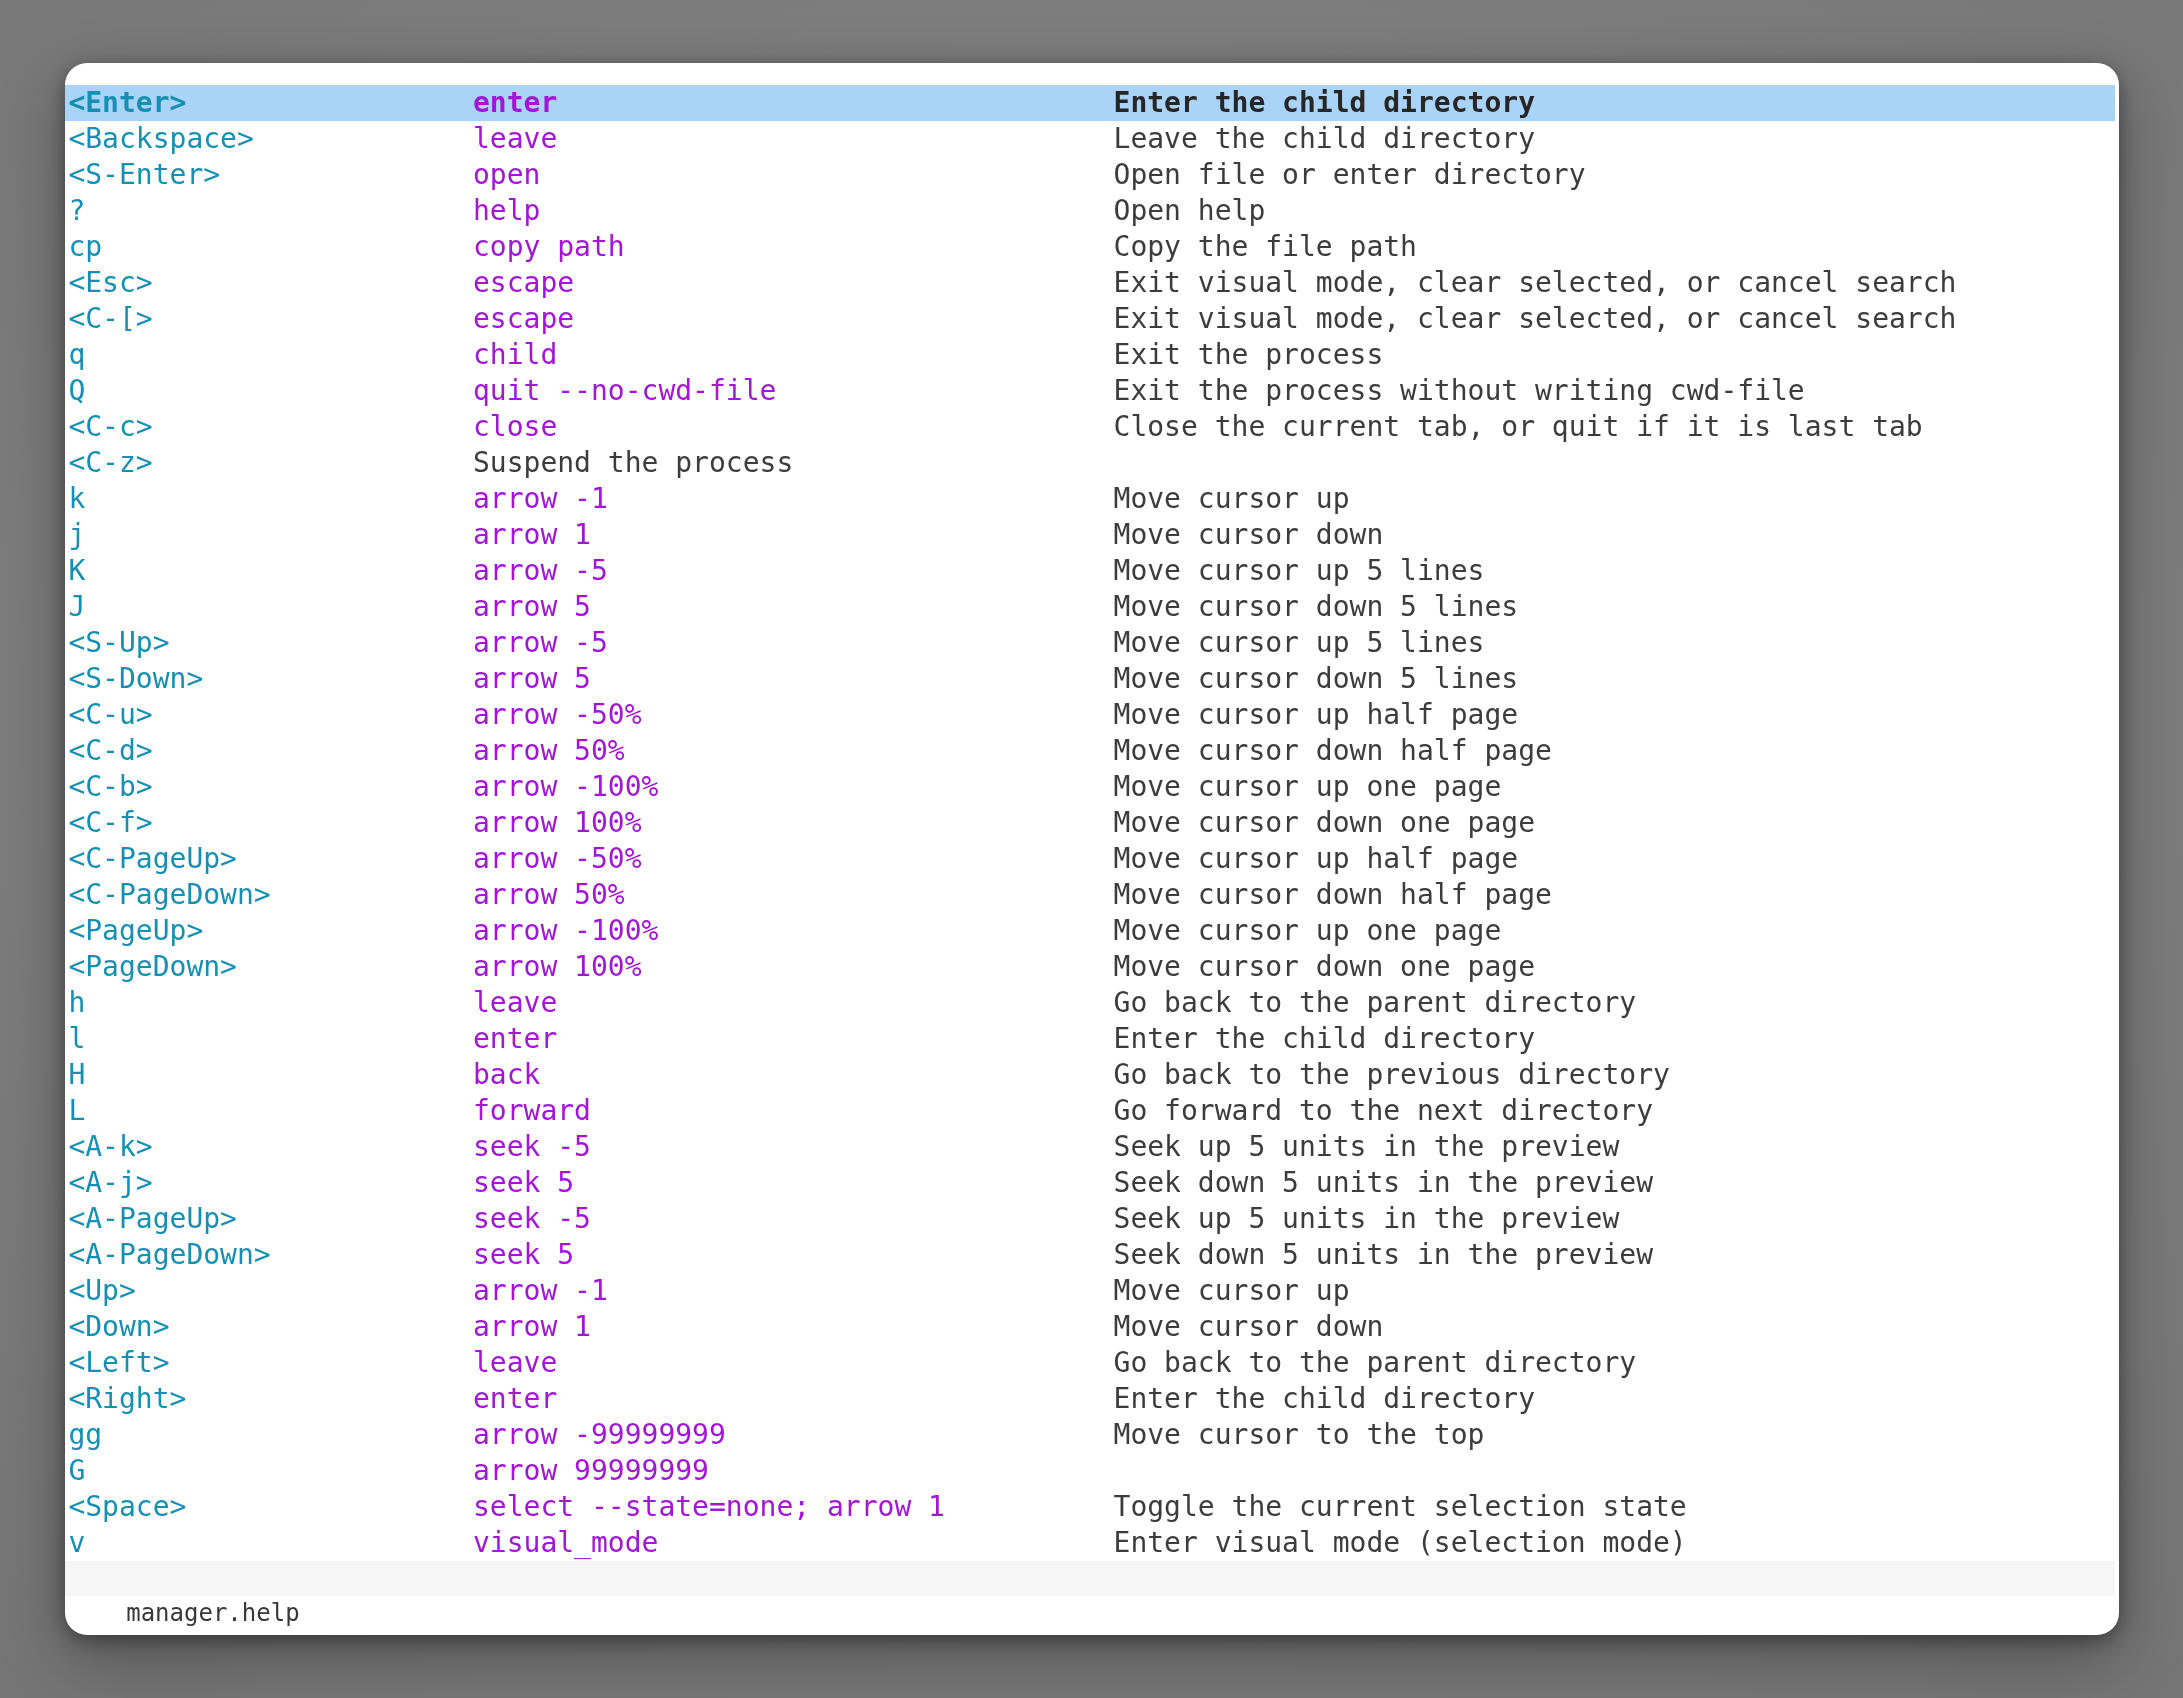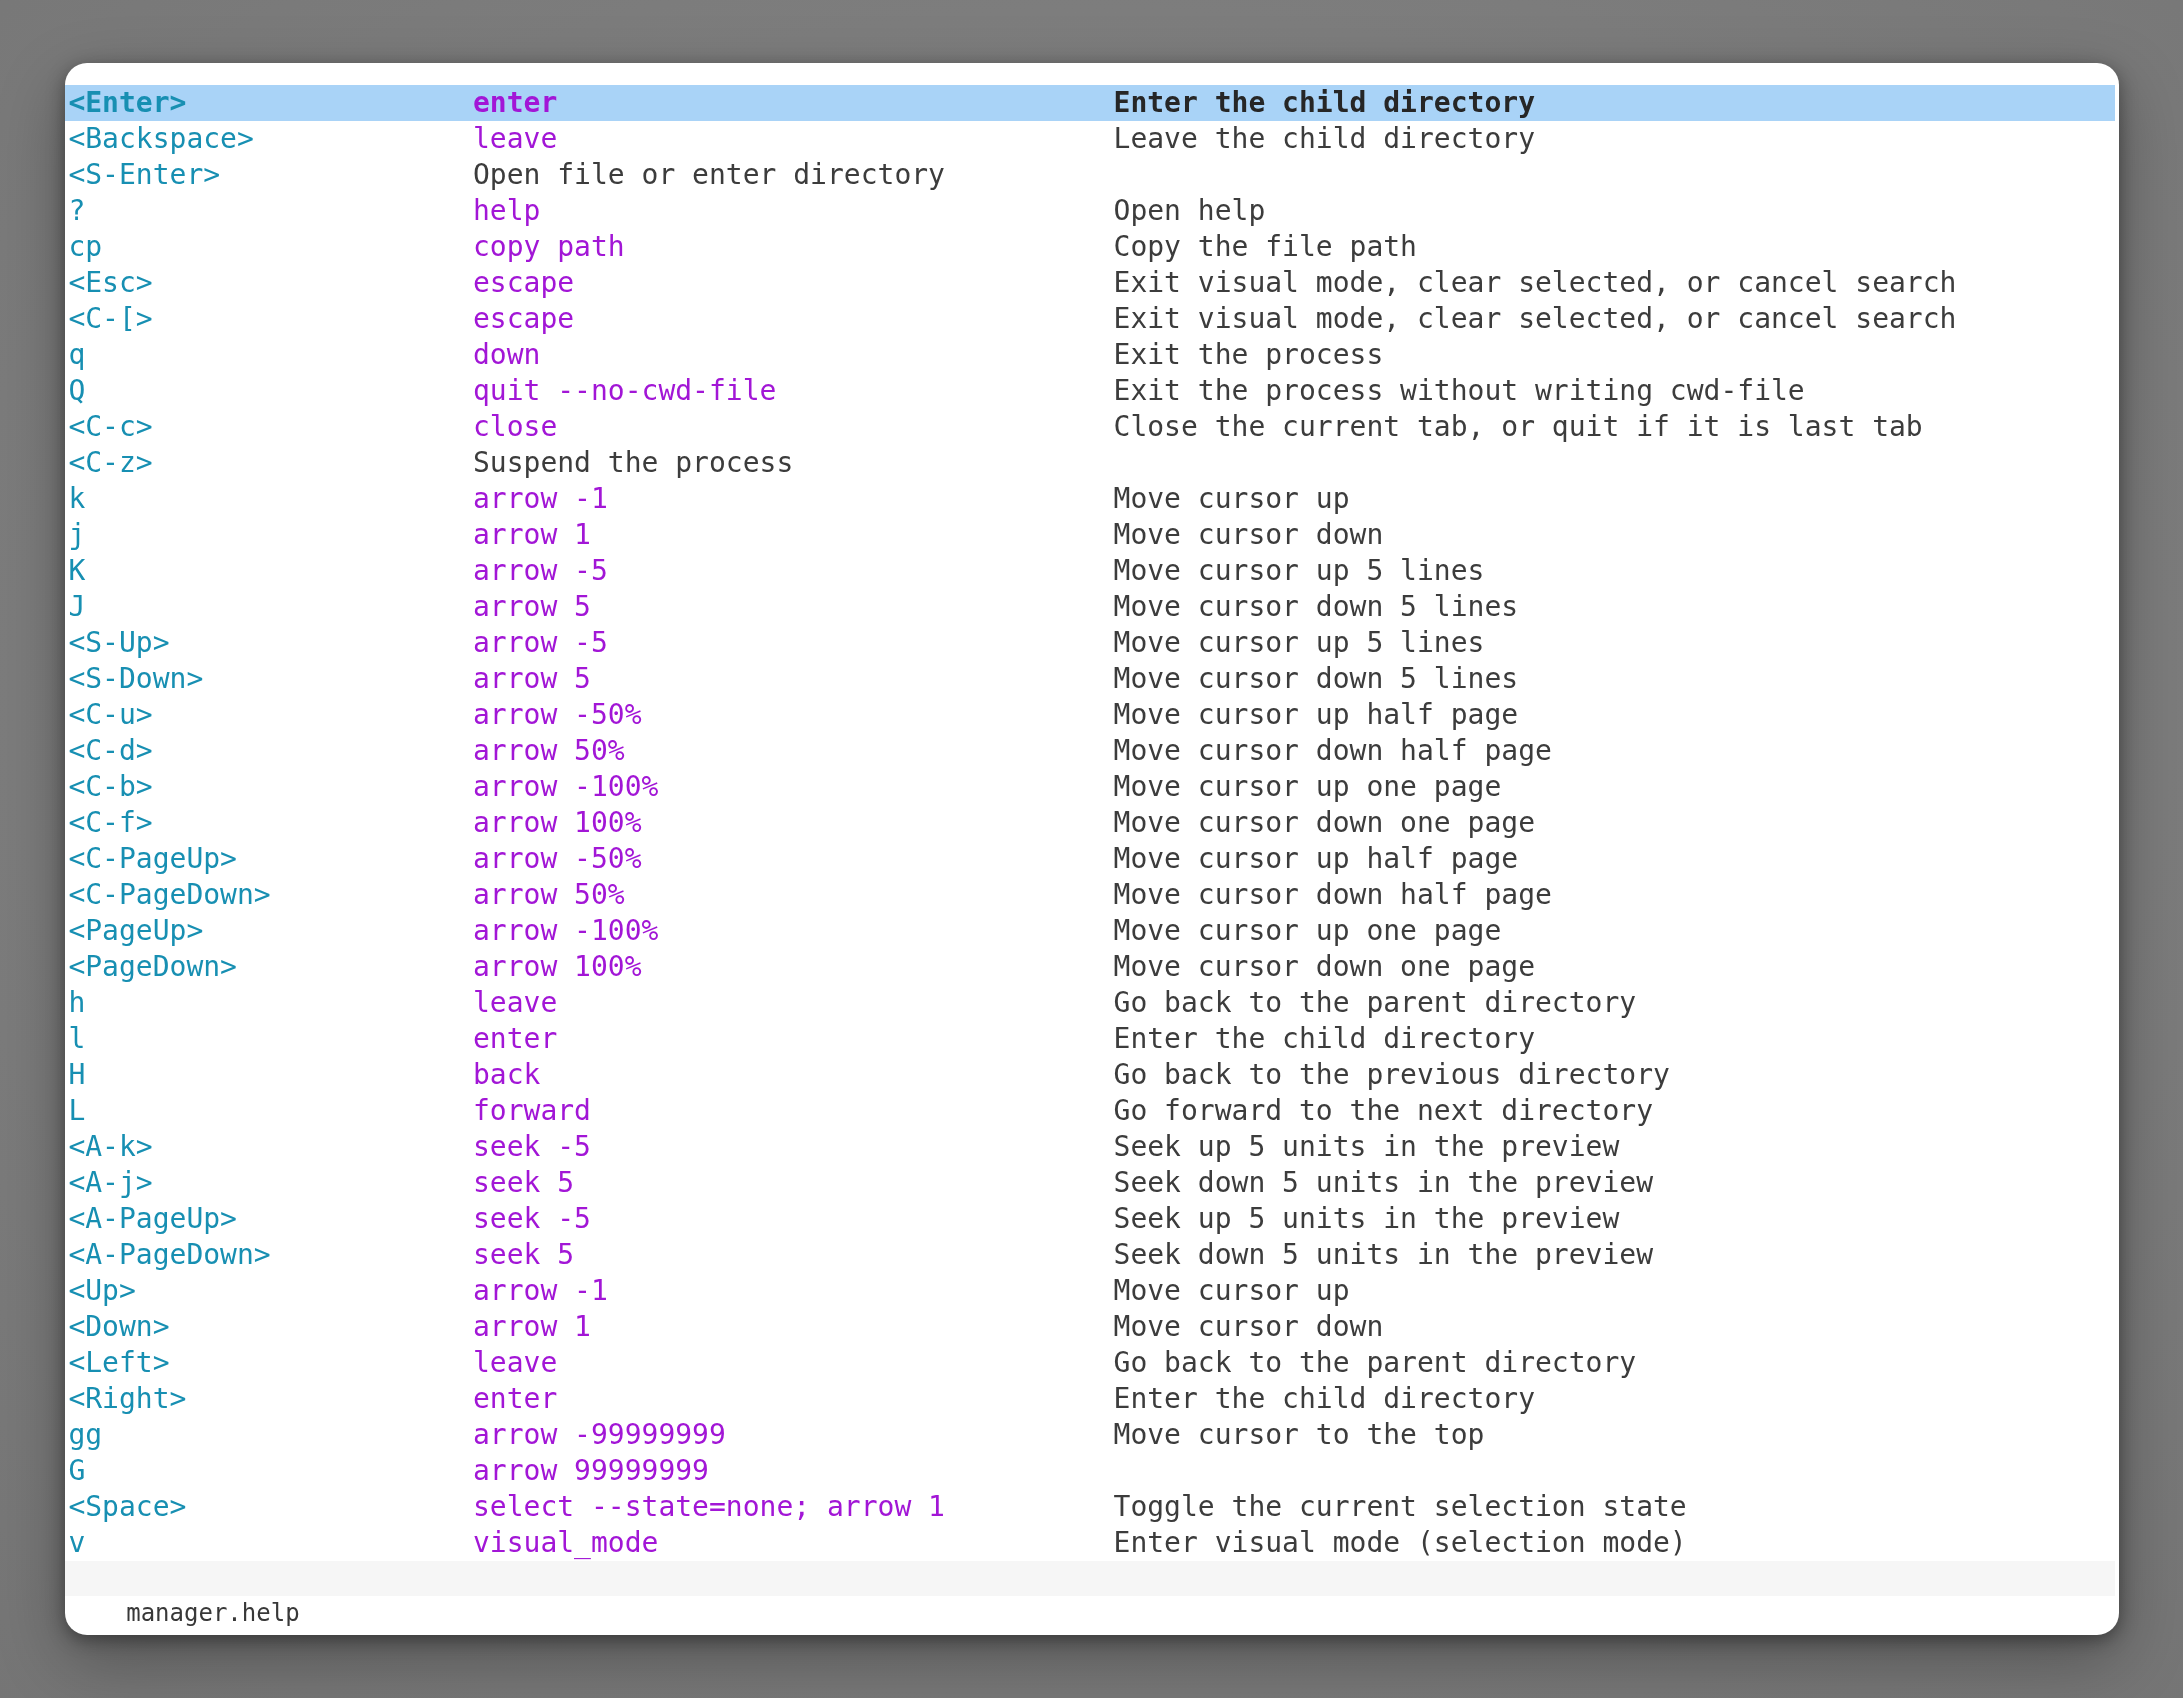--- a/index.html
+++ b/index.html
@@ -84,26 +84,26 @@
     white-space: pre;
   }
 </style>
 </head>
 <body>
 
 <div class="terminal-window">
   <div class="rows-area" id="rows-area">
       <div class="kb-row selected"><span class="cell-key">&lt;Enter&gt;</span><span class="cell-cmd">enter</span><span class="cell-desc">Enter the child directory</span></div>
       <div class="kb-row"><span class="cell-key">&lt;Backspace&gt;</span><span class="cell-cmd">leave</span><span class="cell-desc">Leave the child directory</span></div>
-      <div class="kb-row"><span class="cell-key">&lt;S-Enter&gt;</span><span class="cell-desc">Open file or enter directory</span></div>
+      <div class="kb-row"><span class="cell-key">&lt;S-Enter&gt;</span><span class="cell-cmd">open</span><span class="cell-desc">Open file or enter directory</span></div>
       <div class="kb-row"><span class="cell-key">?</span><span class="cell-cmd">help</span><span class="cell-desc">Open help</span></div>
       <div class="kb-row"><span class="cell-key">cp</span><span class="cell-cmd">copy path</span><span class="cell-desc">Copy the file path</span></div>
       <div class="kb-row"><span class="cell-key">&lt;Esc&gt;</span><span class="cell-cmd">escape</span><span class="cell-desc">Exit visual mode, clear selected, or cancel search</span></div>
       <div class="kb-row"><span class="cell-key">&lt;C-[&gt;</span><span class="cell-cmd">escape</span><span class="cell-desc">Exit visual mode, clear selected, or cancel search</span></div>
-      <div class="kb-row"><span class="cell-key">q</span><span class="cell-cmd">down</span><span class="cell-desc">Exit the process</span></div>
+      <div class="kb-row"><span class="cell-key">q</span><span class="cell-cmd">child</span><span class="cell-desc">Exit the process</span></div>
       <div class="kb-row"><span class="cell-key">Q</span><span class="cell-cmd">quit --no-cwd-file</span><span class="cell-desc">Exit the process without writing cwd-file</span></div>
       <div class="kb-row"><span class="cell-key">&lt;C-c&gt;</span><span class="cell-cmd">close</span><span class="cell-desc">Close the current tab, or quit if it is last tab</span></div>
       <div class="kb-row"><span class="cell-key">&lt;C-z&gt;</span><span class="cell-desc">Suspend the process</span></div>
       <div class="kb-row"><span class="cell-key">k</span><span class="cell-cmd">arrow -1</span><span class="cell-desc">Move cursor up</span></div>
       <div class="kb-row"><span class="cell-key">j</span><span class="cell-cmd">arrow 1</span><span class="cell-desc">Move cursor down</span></div>
       <div class="kb-row"><span class="cell-key">K</span><span class="cell-cmd">arrow -5</span><span class="cell-desc">Move cursor up 5 lines</span></div>
       <div class="kb-row"><span class="cell-key">J</span><span class="cell-cmd">arrow 5</span><span class="cell-desc">Move cursor down 5 lines</span></div>
       <div class="kb-row"><span class="cell-key">&lt;S-Up&gt;</span><span class="cell-cmd">arrow -5</span><span class="cell-desc">Move cursor up 5 lines</span></div>
       <div class="kb-row"><span class="cell-key">&lt;S-Down&gt;</span><span class="cell-cmd">arrow 5</span><span class="cell-desc">Move cursor down 5 lines</span></div>
       <div class="kb-row"><span class="cell-key">&lt;C-u&gt;</span><span class="cell-cmd">arrow -50%</span><span class="cell-desc">Move cursor up half page</span></div>

